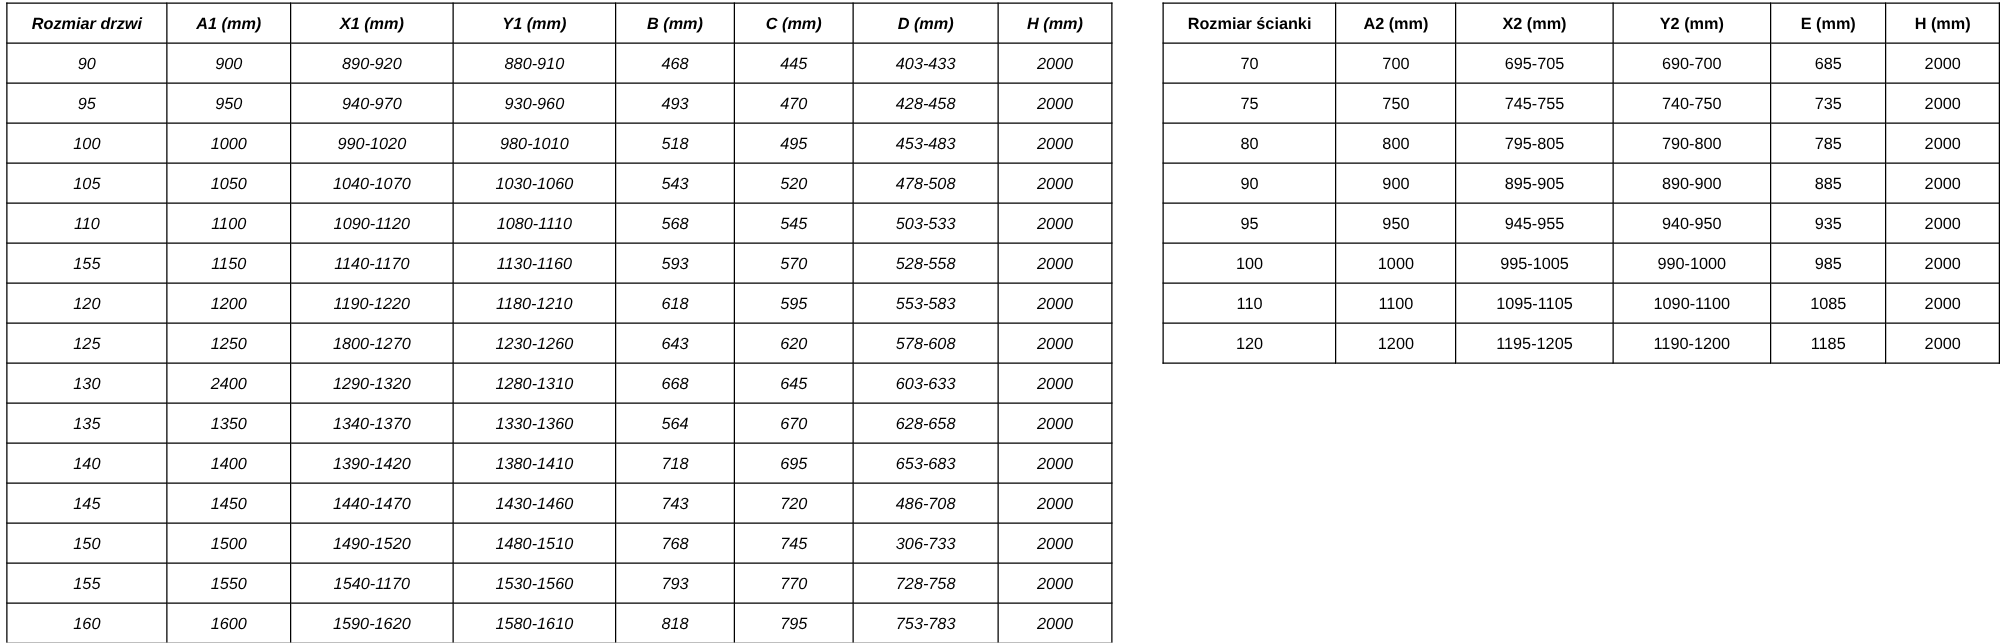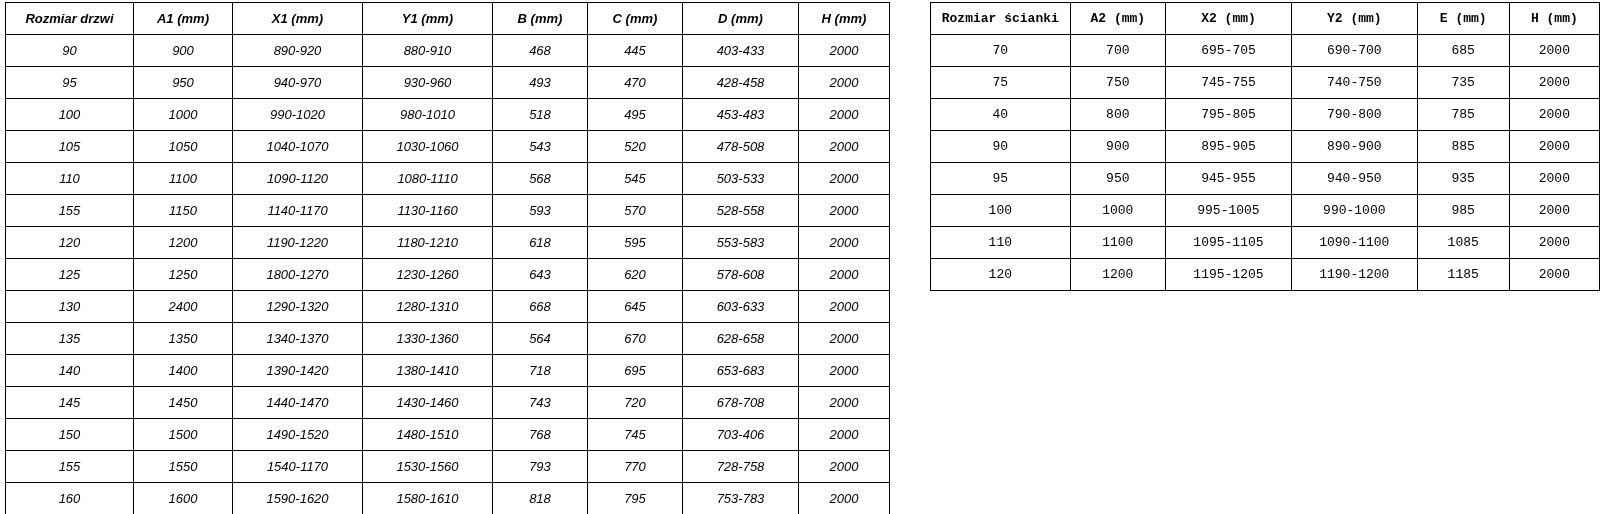--- a/index.html
+++ b/index.html
@@ -23,21 +23,20 @@
     position: absolute;
   }
   #doors-table-wrap {
     left: 5px;
     top: 2px;
     font-style: italic;
   }
   #walls-table-wrap {
     left: 930px;
     top: 2px;
-    font-family: Liberation Mono, monospace;
   }
   table {
     border-collapse: collapse;
     table-layout: fixed;
   }
   table td, table th {
     border: 1px solid #000000;
     text-align: center;
     vertical-align: middle;
     font-size: 13px;
@@ -207,31 +206,31 @@
           <td>653-683</td>
           <td>2000</td>
         </tr>
         <tr>
           <td>145</td>
           <td>1450</td>
           <td>1440-1470</td>
           <td>1430-1460</td>
           <td>743</td>
           <td>720</td>
-          <td>678-708</td>
+          <td>486-708</td>
           <td>2000</td>
         </tr>
         <tr>
           <td>150</td>
           <td>1500</td>
           <td>1490-1520</td>
           <td>1480-1510</td>
           <td>768</td>
           <td>745</td>
-          <td>703-406</td>
+          <td>306-733</td>
           <td>2000</td>
         </tr>
         <tr>
           <td>155</td>
           <td>1550</td>
           <td>1540-1170</td>
           <td>1530-1560</td>
           <td>793</td>
           <td>770</td>
           <td>728-758</td>
@@ -282,21 +281,21 @@
         </tr>
         <tr>
           <td>75</td>
           <td>750</td>
           <td>745-755</td>
           <td>740-750</td>
           <td>735</td>
           <td>2000</td>
         </tr>
         <tr>
-          <td>40</td>
+          <td>80</td>
           <td>800</td>
           <td>795-805</td>
           <td>790-800</td>
           <td>785</td>
           <td>2000</td>
         </tr>
         <tr>
           <td>90</td>
           <td>900</td>
           <td>895-905</td>

